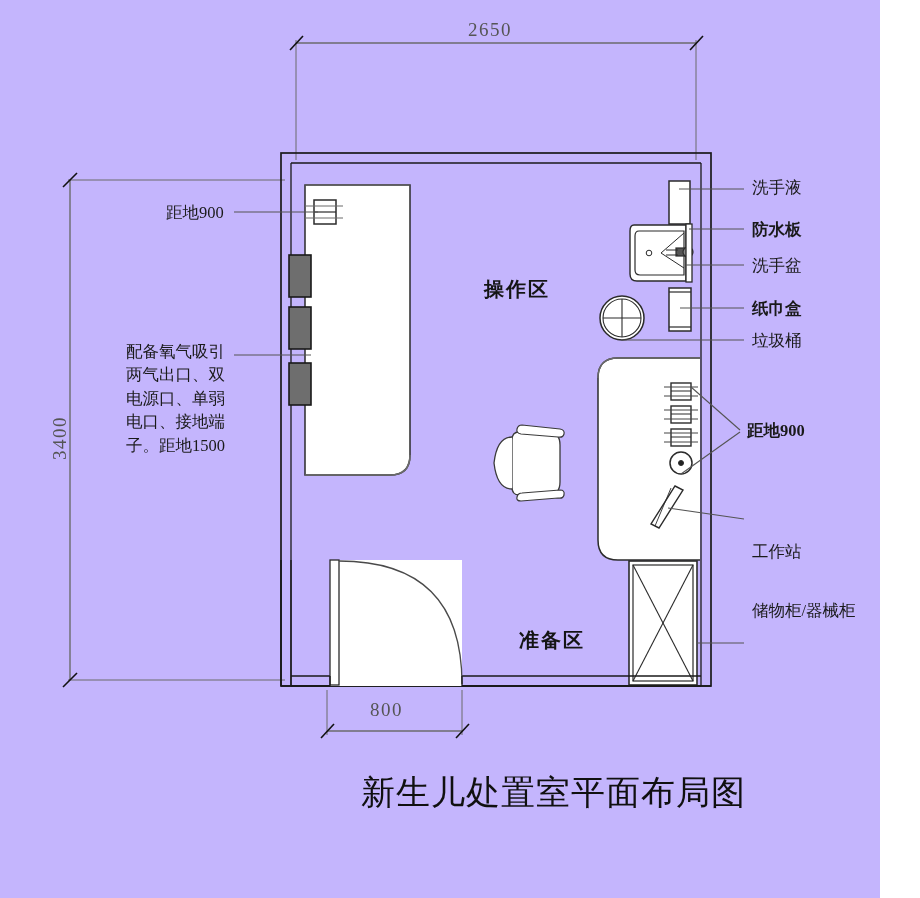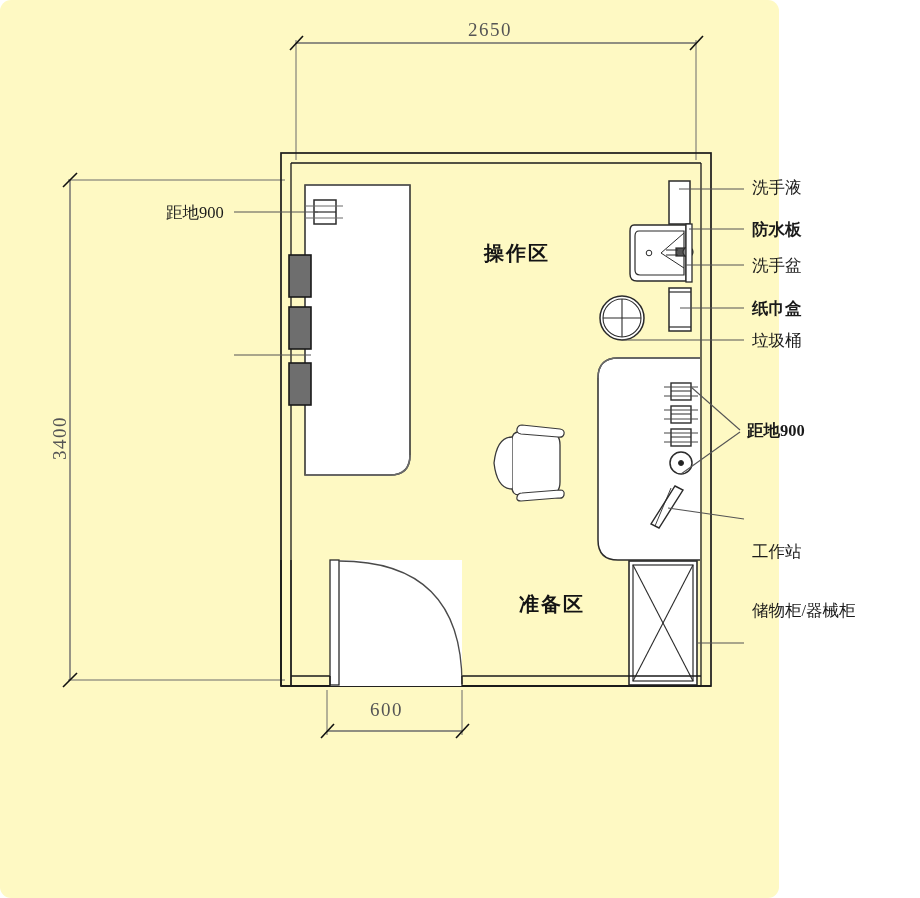--- a/index.html
+++ b/index.html
@@ -9,24 +9,23 @@
   }
   body {
     width: 920px;
     height: 898px;
     font-family: "Liberation Sans", sans-serif;
     overflow: hidden;
     position: relative;
   }
   #plan-root {
     position: relative;
-    width: 779px;
+    width: 880px;
     height: 898px;
-    background: #fef9c3;
-    border-radius: 11px;
+    background: #c4b5fd;
   }
   svg#floorplan {
     position: absolute;
     left: 0;
     top: 0;
     width: 920px;
     height: 898px;
     display: block;
   }
   .lbl {
@@ -38,20 +37,21 @@
   }
   .lbl-side {
     font-size: 16.5px;
   }
   .lbl-zone {
     font-family: "Liberation Sans", sans-serif;
     font-weight: bold;
     font-size: 20px;
     letter-spacing: 2px;
     color: #141414;
+    margin-top: 36px;
   }
   .lbl-dim {
     font-family: "Liberation Serif", serif;
     font-size: 19px;
     color: #555555;
     letter-spacing: 1.5px;
   }
   .lbl-block {
     font-size: 16.5px;
     line-height: 1.42;
@@ -261,30 +261,36 @@
 
       <line x1="697" y1="643" x2="744" y2="643"></line>
     </g>
 
   </svg>
 
   <div class="lbl lbl-dim" style="left:468px; top:18px;">2650</div>
 
   <div class="lbl lbl-dim rot90" style="left:48px; top:460px;">3400</div>
 
-  <div class="lbl lbl-dim" style="left:370px; top:698px;">600</div>
+  <div class="lbl lbl-dim" style="left:370px; top:698px;">800</div>
 
   <div class="lbl lbl-zone" style="left:484px; top:241px;">操作区</div>
   <div class="lbl lbl-zone" style="left:519px; top:592px;">准备区</div>
 
   <div class="lbl lbl-side" style="left:166px; top:202px;">距地900</div>
+  <div class="lbl lbl-side lbl-block" style="left:126px; top:340px;">配备氧气吸引
+两气出口、双
+电源口、单弱
+电口、接地端
+子。距地1500</div>
 
   <div class="lbl lbl-side" style="left:752px; top:177px;">洗手液</div>
   <div class="lbl lbl-side" style="left:752px; top:219px;font-weight:bold;">防水板</div>
   <div class="lbl lbl-side" style="left:752px; top:255px;">洗手盆</div>
   <div class="lbl lbl-side" style="left:752px; top:298px;font-weight:bold;">纸巾盒</div>
   <div class="lbl lbl-side" style="left:752px; top:330px;">垃圾桶</div>
   <div class="lbl lbl-side" style="left:747px; top:420px; font-weight:bold;">距地900</div>
   <div class="lbl lbl-side" style="left:752px; top:509px;margin-top:32px;">工作站</div>
   <div class="lbl lbl-side" style="left:752px; top:600px;">储物柜/器械柜</div>
 
+  <div class="lbl lbl-title" style="left:361px; top:771px;">新生儿处置室平面布局图</div>
 
 </div>
 
 </body></html>

